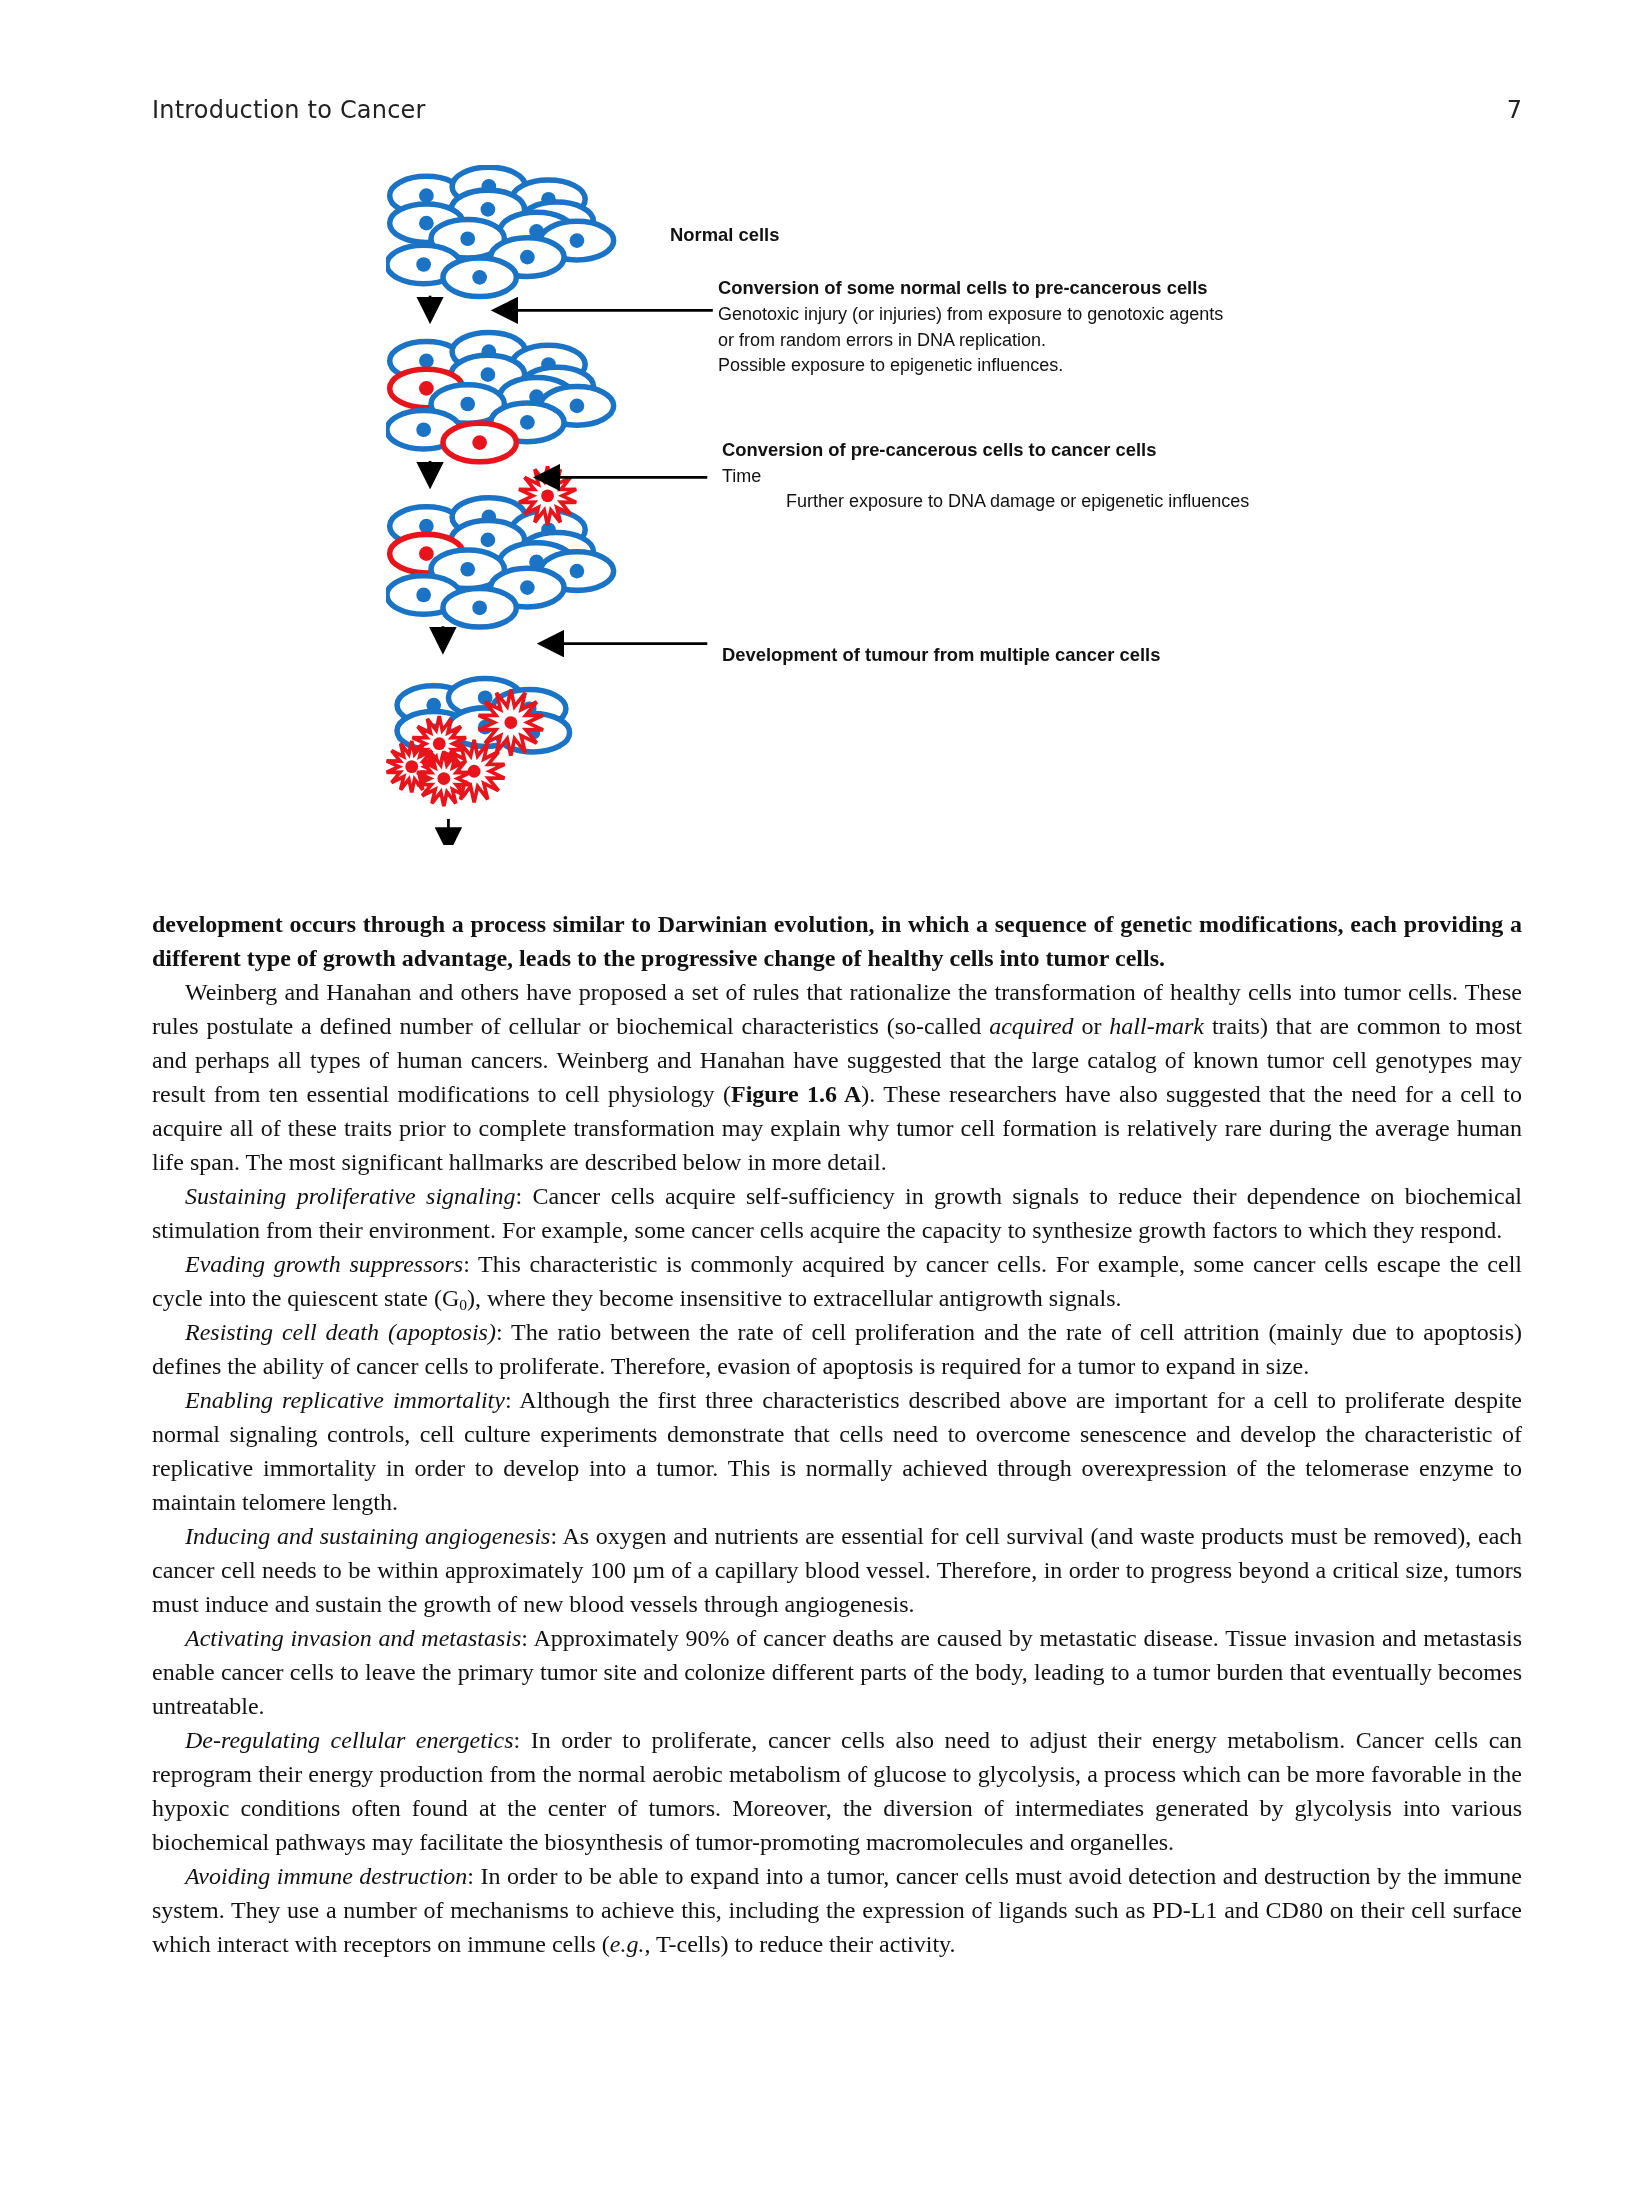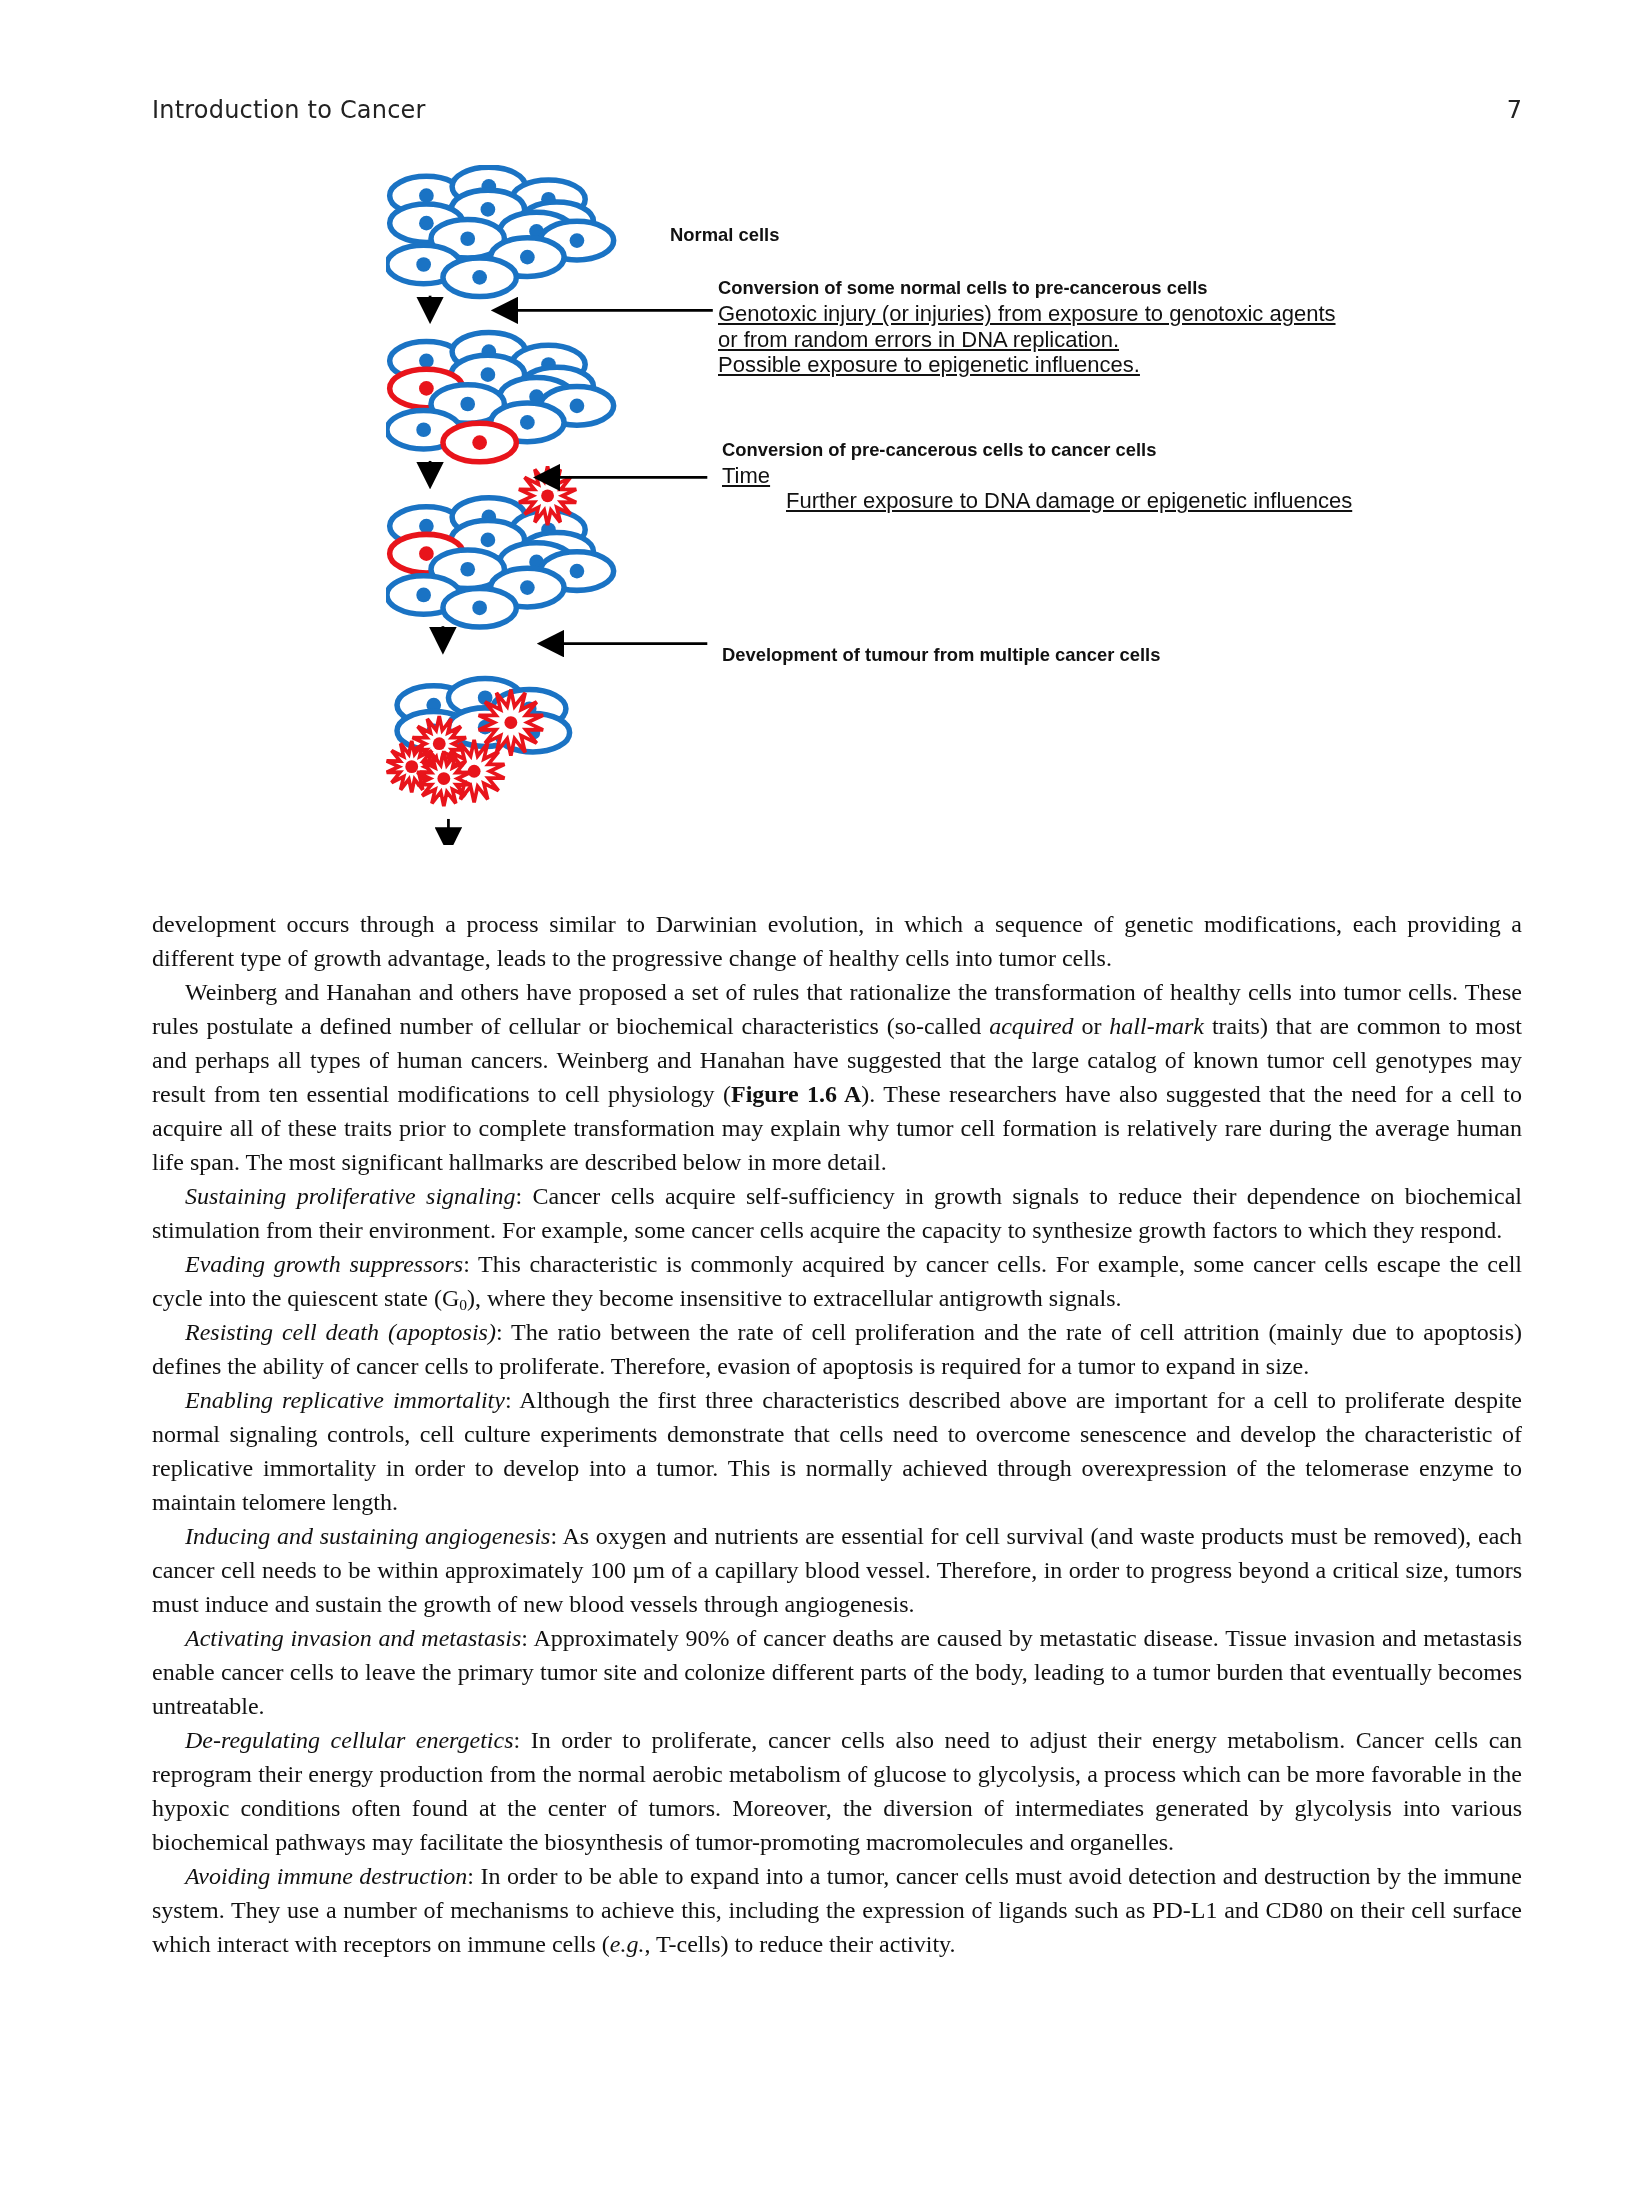--- a/index.html
+++ b/index.html
@@ -9,37 +9,37 @@
     position: absolute; top: 96px; left: 152px; width: 1370px; height: 37px;
     font-family: "DejaVu Sans", sans-serif; font-size: 24px; color: #222;
   }
   .running-head .title { position: absolute; left: 0; top: 0; letter-spacing: 0.2px; }
   .running-head .pagenum { position: absolute; right: 0; top: 0; }
 
   .figure { position: absolute; left: 386px; top: 165px; width: 918px; height: 680px; }
   .figure svg { position: absolute; left: 0; top: 0; }
   .fig-text { position: absolute; font-family: "Liberation Sans", sans-serif; color: #111; }
   .fig-label { font-size: 18.4px; font-weight: bold; white-space: nowrap; }
-  .fig-desc { font-size: 22px; line-height: 26px; white-space: nowrap; text-decoration: underline; }
+  .fig-desc { font-size: 18px; line-height: 26px; white-space: nowrap; }
 
   .caption {
     position: absolute; left: 152px; top: 861px; width: 1377px;
     font-family: "Liberation Serif", serif; font-size: 22px; color: #111;
   }
   .caption .fig-num {
     font-family: "DejaVu Sans", sans-serif; color: #1f4e96; font-weight: normal; margin-right: 16.5px; font-size: 21px;
   }
 
   .body-text {
     position: absolute; left: 152px; top: 907px; width: 1370px;
     font-family: "Liberation Serif", serif; font-size: 24px; line-height: 34px; color: #111;
     text-align: justify;
   }
   .body-text p { margin: 0; text-indent: 33px; }
-  .body-text p.first { text-indent: 0; }
+  .body-text p.first { text-indent: 0; font-weight: bold; }
   .body-text i { font-style: italic; }
   .body-text b { font-weight: bold; }
   sub { font-size: 0.65em; vertical-align: -0.25em; line-height: 0; }
 </style>
 </head>
 <body>
 
 <div class="page">
 
   <div class="running-head">

